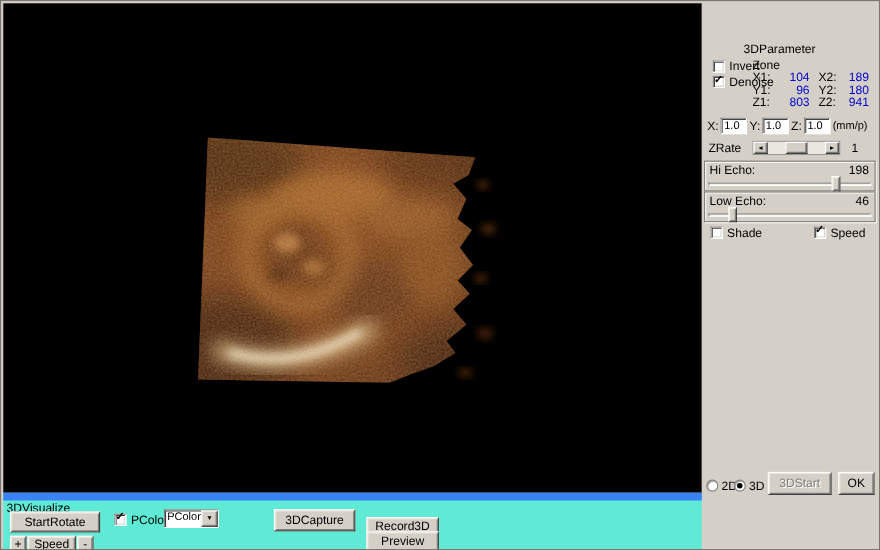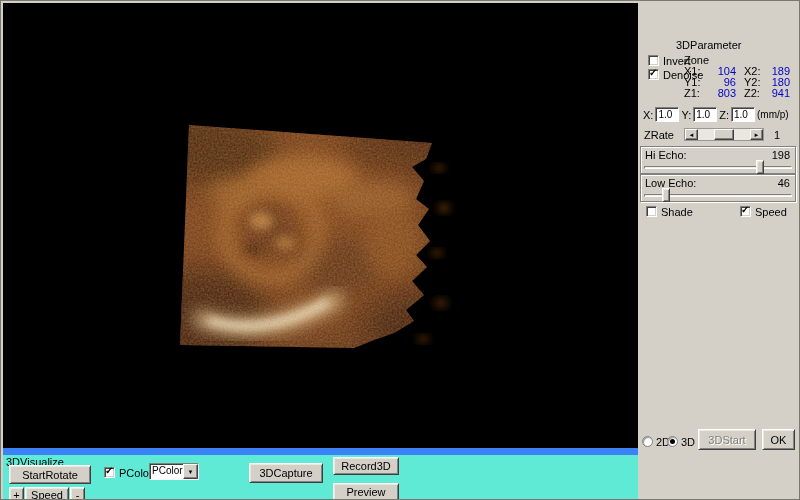--- a/index.html
+++ b/index.html
@@ -254,17 +254,17 @@
     </label>
 
     <div class="combo" style="left:146px;top:8px;width:50px;height:17px;">
       <span class="combo-text">PColor</span>
       <span class="combo-btn">
           <span>▼</span>
         </span>
     </div>
 
     <button class="btn" style="left:246px;top:8px;width:74px;height:20px;">3DCapture</button>
-    <button class="btn" style="left:330px;top:2px;width:66px;height:18px;">Record3D</button>
+    <button class="btn" style="left:330px;top:15px;width:66px;height:18px;">Record3D</button>
     <button class="btn" style="left:330px;top:28px;width:66px;height:18px;">Preview</button>
   </div>
 
 </div>
 
 </body></html>

